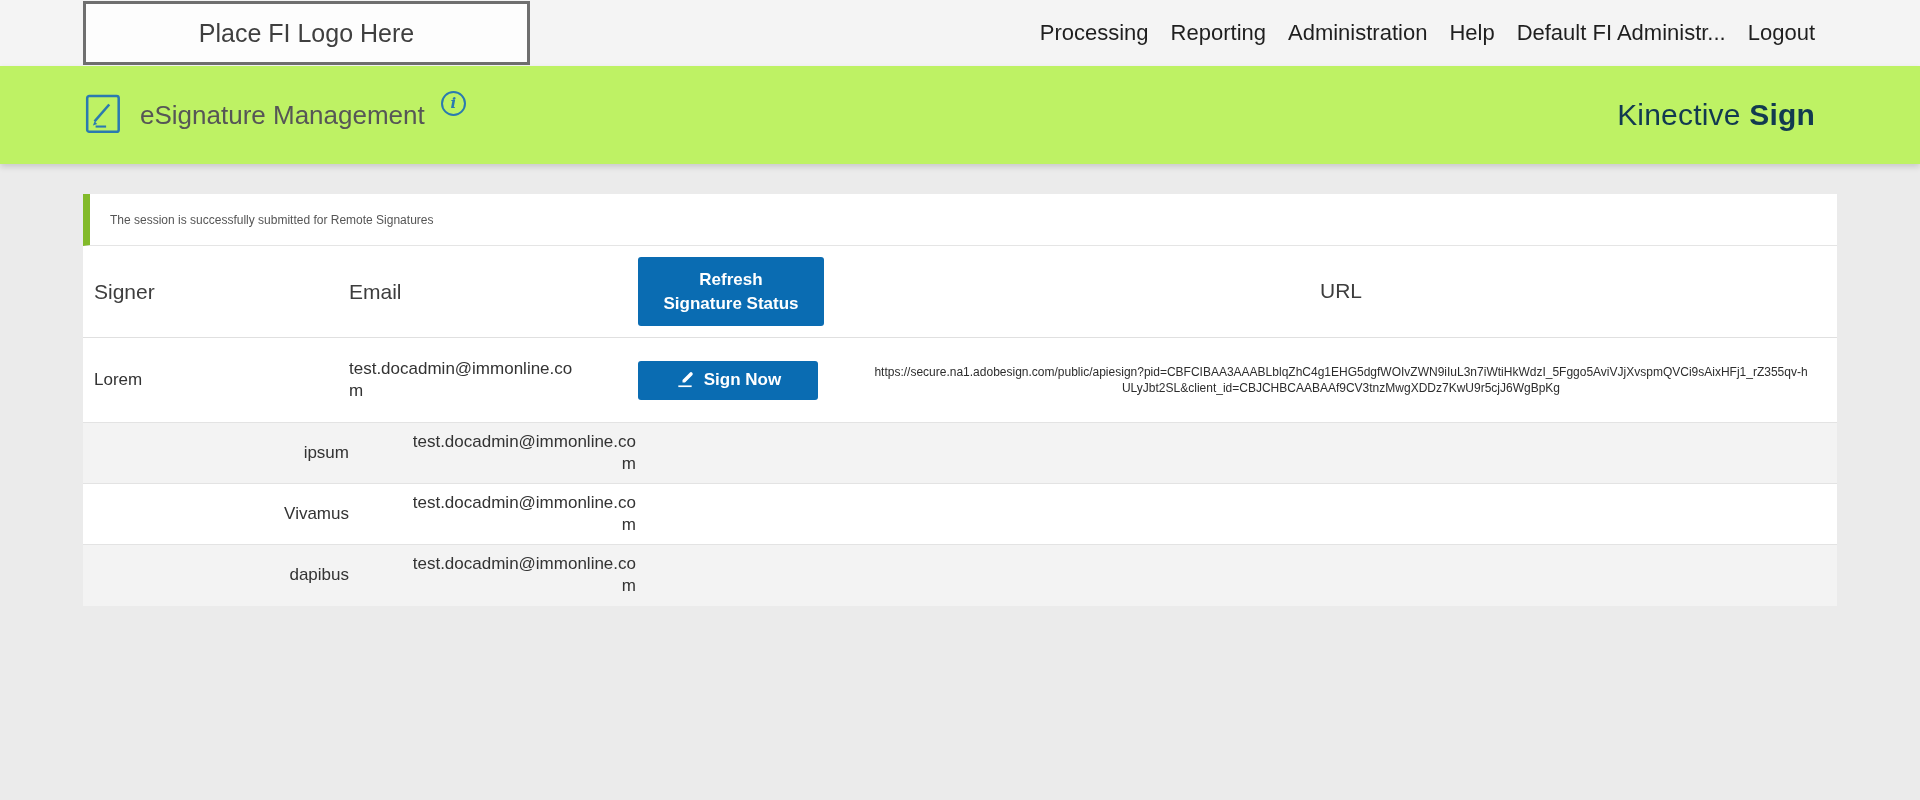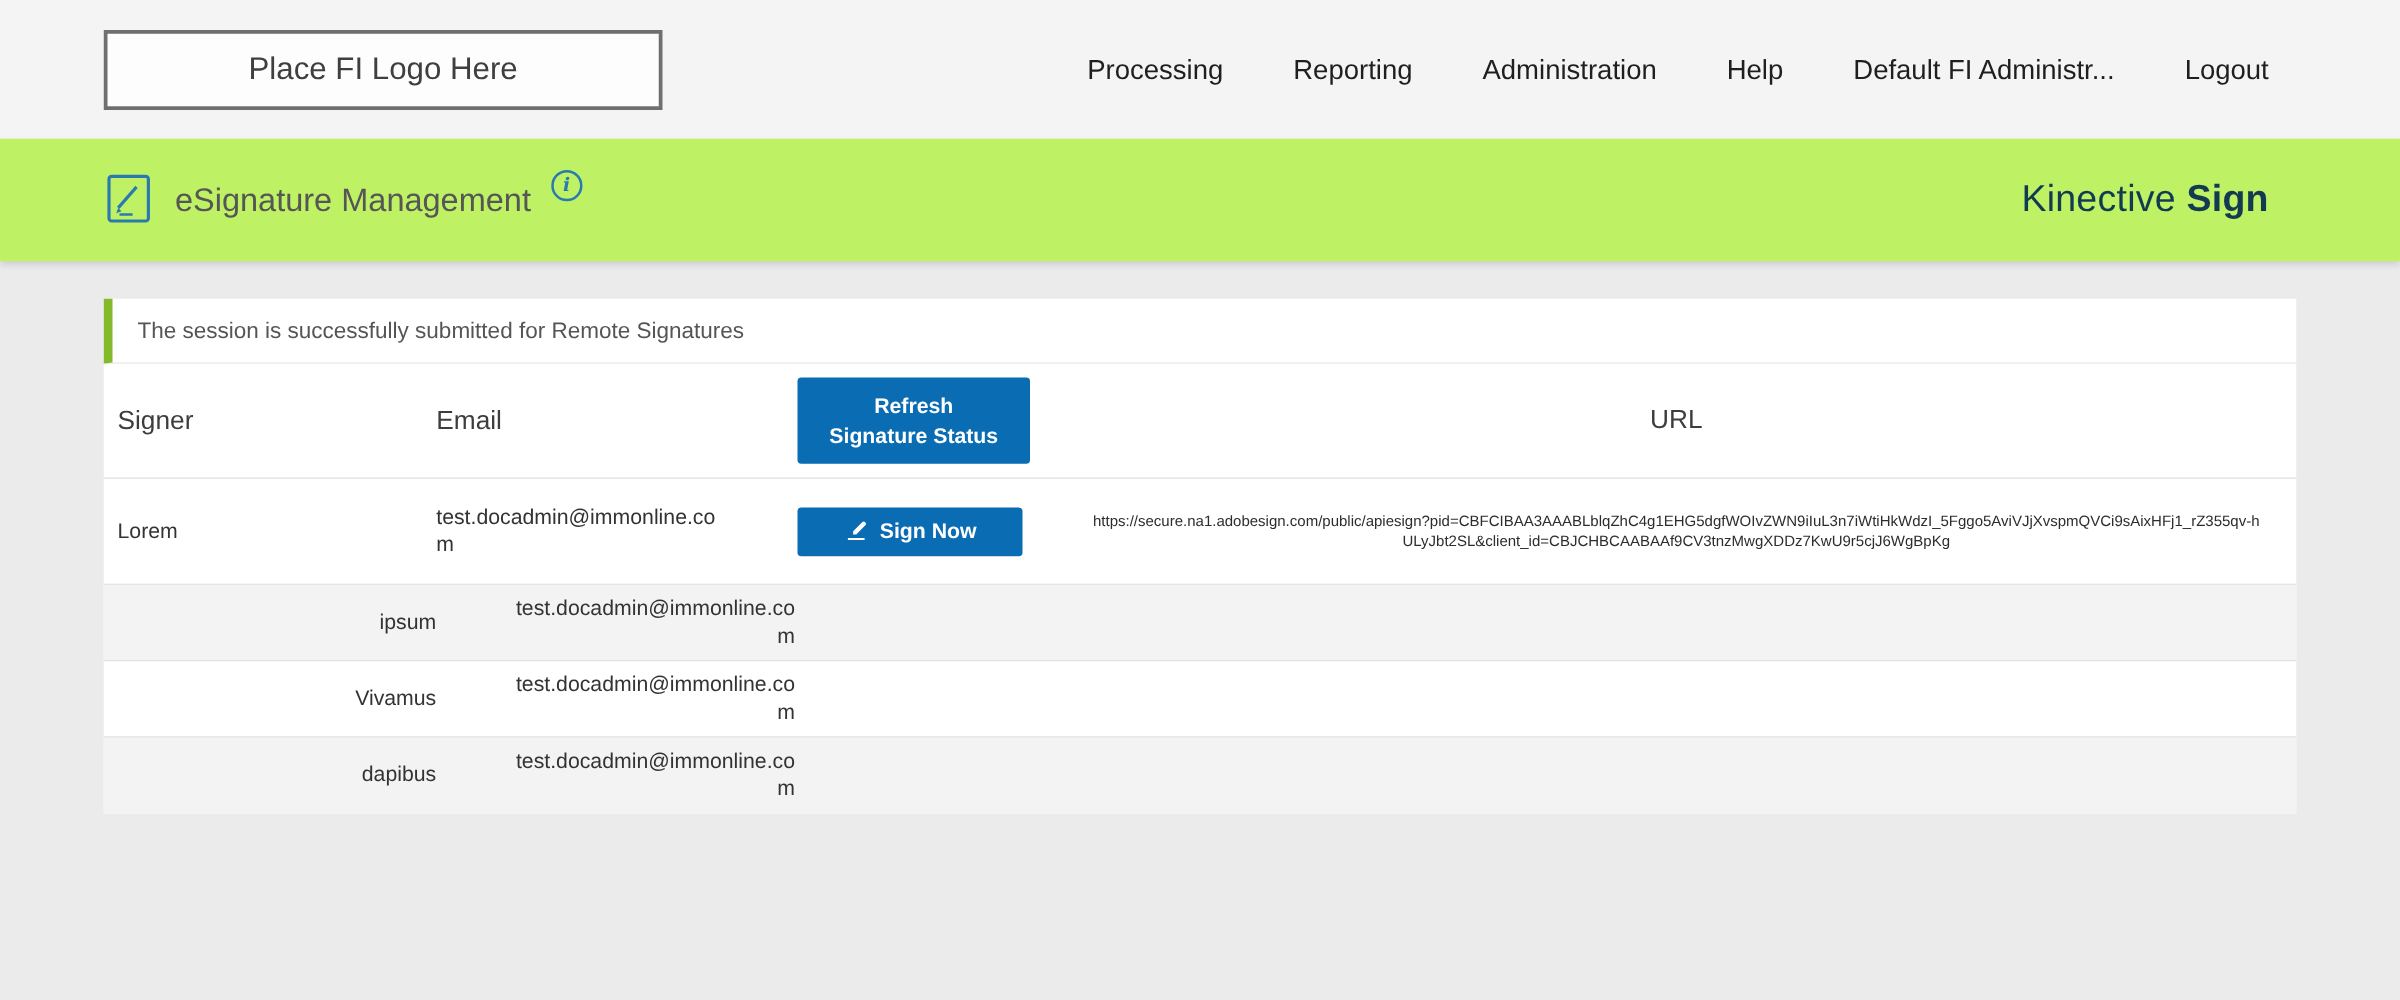--- a/index.html
+++ b/index.html
@@ -7,35 +7,35 @@
   body {
     width: 1920px; height: 800px;
     background: #ebebeb;
     font-family: "Liberation Sans", sans-serif;
     color: #333;
     overflow: hidden;
   }
 
   
   .topbar {
-    height: 111px;
+    height: 66px;
     background: #f4f4f4;
     display: flex;
     align-items: center;
     justify-content: space-between;
     padding: 0 105px 0 83px;
   }
   .logo-box {
     width: 447px; height: 64px;
     border: 3px solid #6f6f6f;
     background: #fdfdfd;
     display: flex; align-items: center; justify-content: center;
   }
   .logo-box span { font-size: 25px; color: #3f3f3f; }
-  .topnav { display: flex; align-items: center; gap: 56px; }
+  .topnav { display: flex; align-items: center; gap: 22px; }
   .topnav a {
     font-size: 22px; color: #1f1f1f;
     text-decoration: none; cursor: pointer; white-space: nowrap;
   }
 
   
   .subheader {
     height: 98px;
     background: #bef264;
     display: flex;
@@ -66,21 +66,21 @@
   
   main { padding: 30px 83px 0 83px; }
 
   .alert {
     background: #ffffff;
     border-left: 7px solid #82ba2a;
     border-bottom: 1px solid #e5e5e5;
     min-height: 52px;
     display: flex; align-items: center;
     padding-left: 20px;
-    font-size: 18px; color: #555;
+    font-size: 12px; color: #555;
   }
 
   .table { background: #ffffff; width: 100%; }
   .trow {
     display: grid;
     grid-template-columns: 266px 287px 209px 1fr;
     align-items: center;
   }
   .trow.thead { min-height: 92px; border-bottom: 1px solid #e0e0e0; }
   .trow.row-tall { min-height: 84px; }

